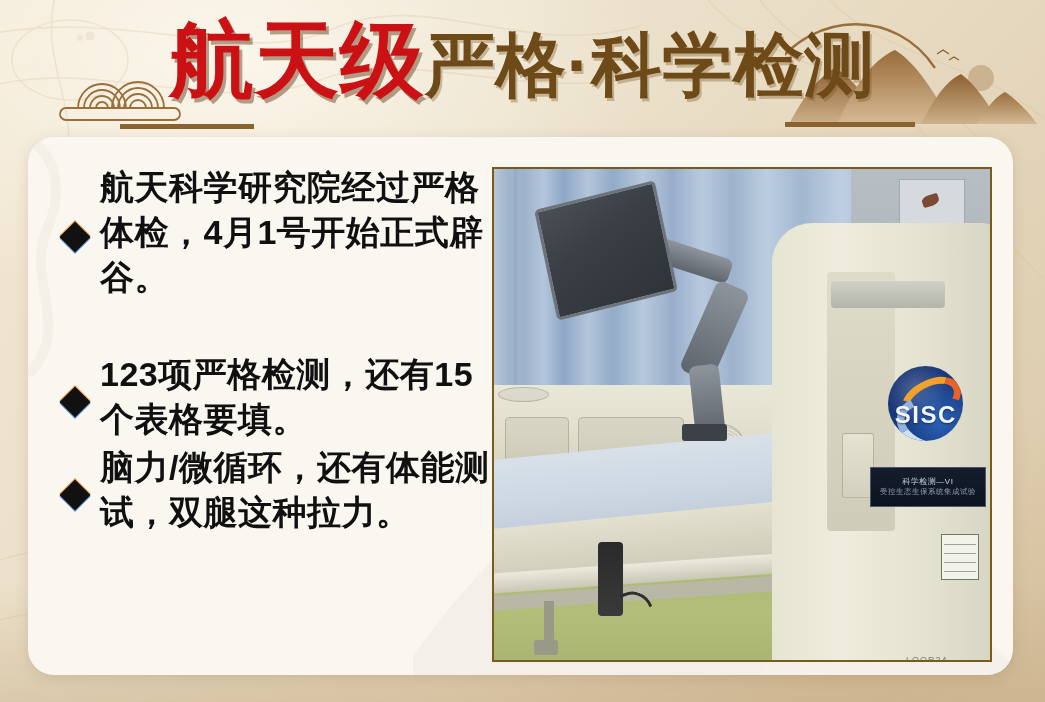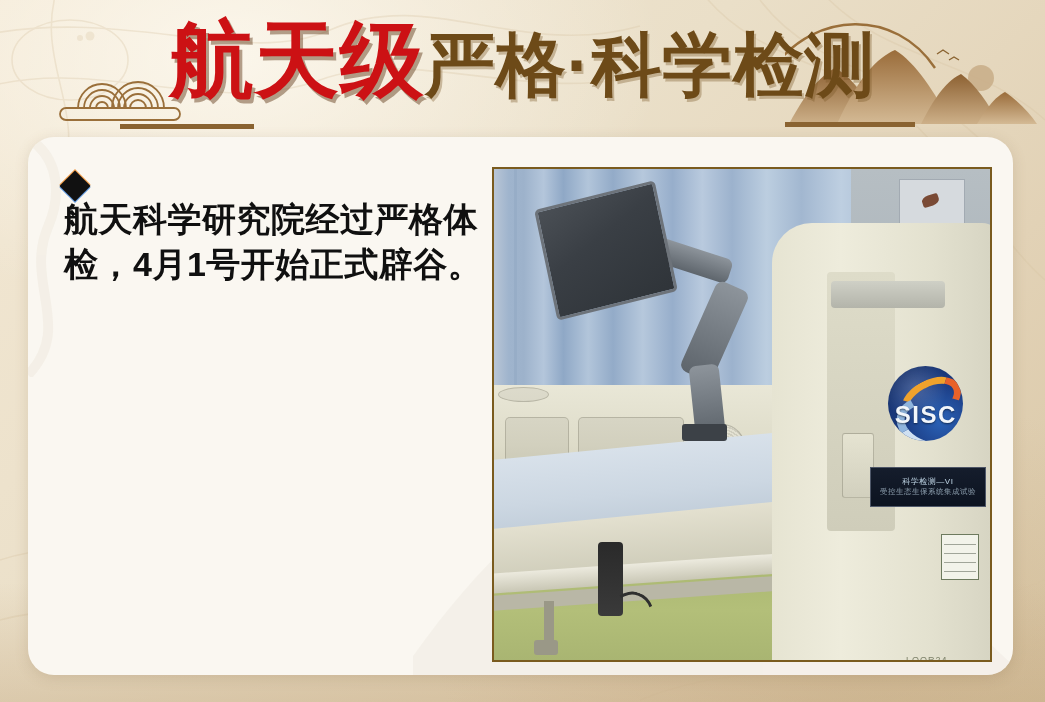--- a/index.html
+++ b/index.html
@@ -121,23 +121,22 @@
 
   
   #bullet-list {
     position: absolute;
     left: 36px;
     top: 28px;
     width: 430px;
   }
   .bullet {
     display: flex;
-    align-items: flex-start;
+    align-items: center;
     color: #151515;
-    flex-direction: column;
   }
   .bullet-marker {
     flex: 0 0 auto;
     width: 22px;
     height: 22px;
     margin-top: 10px;
     margin-right: 14px;
     background: #111;
     transform: rotate(45deg);
     box-shadow: -1px -1px 0 rgba(240,140,40,0.85), 1px 1px 0 rgba(60,130,220,0.8);
@@ -558,21 +557,29 @@
       </g>
     </svg>
 
     <div id="bullet-list">
 
       <div class="bullet" id="bullet-0">
         <span class="bullet-marker"></span>
         <span class="bullet-text">航天科学研究院经过严格体检，4月1号开始正式辟谷。</span>
       </div>
 
-
+      <div class="bullet" id="bullet-1">
+        <span class="bullet-marker"></span>
+        <span class="bullet-text">123项严格检测，还有15个表格要填。</span>
+      </div>
+
+      <div class="bullet" id="bullet-2">
+        <span class="bullet-marker"></span>
+        <span class="bullet-text">脑力/微循环，还有体能测试，双腿这种拉力。</span>
+      </div>
 
     </div>
 
     <div id="photo-frame">
       <div id="photo">
 
         <div class="ph-wall"></div>
         <div class="ph-wall-right"></div>
         <div class="ph-curtain-rail"></div>
 

